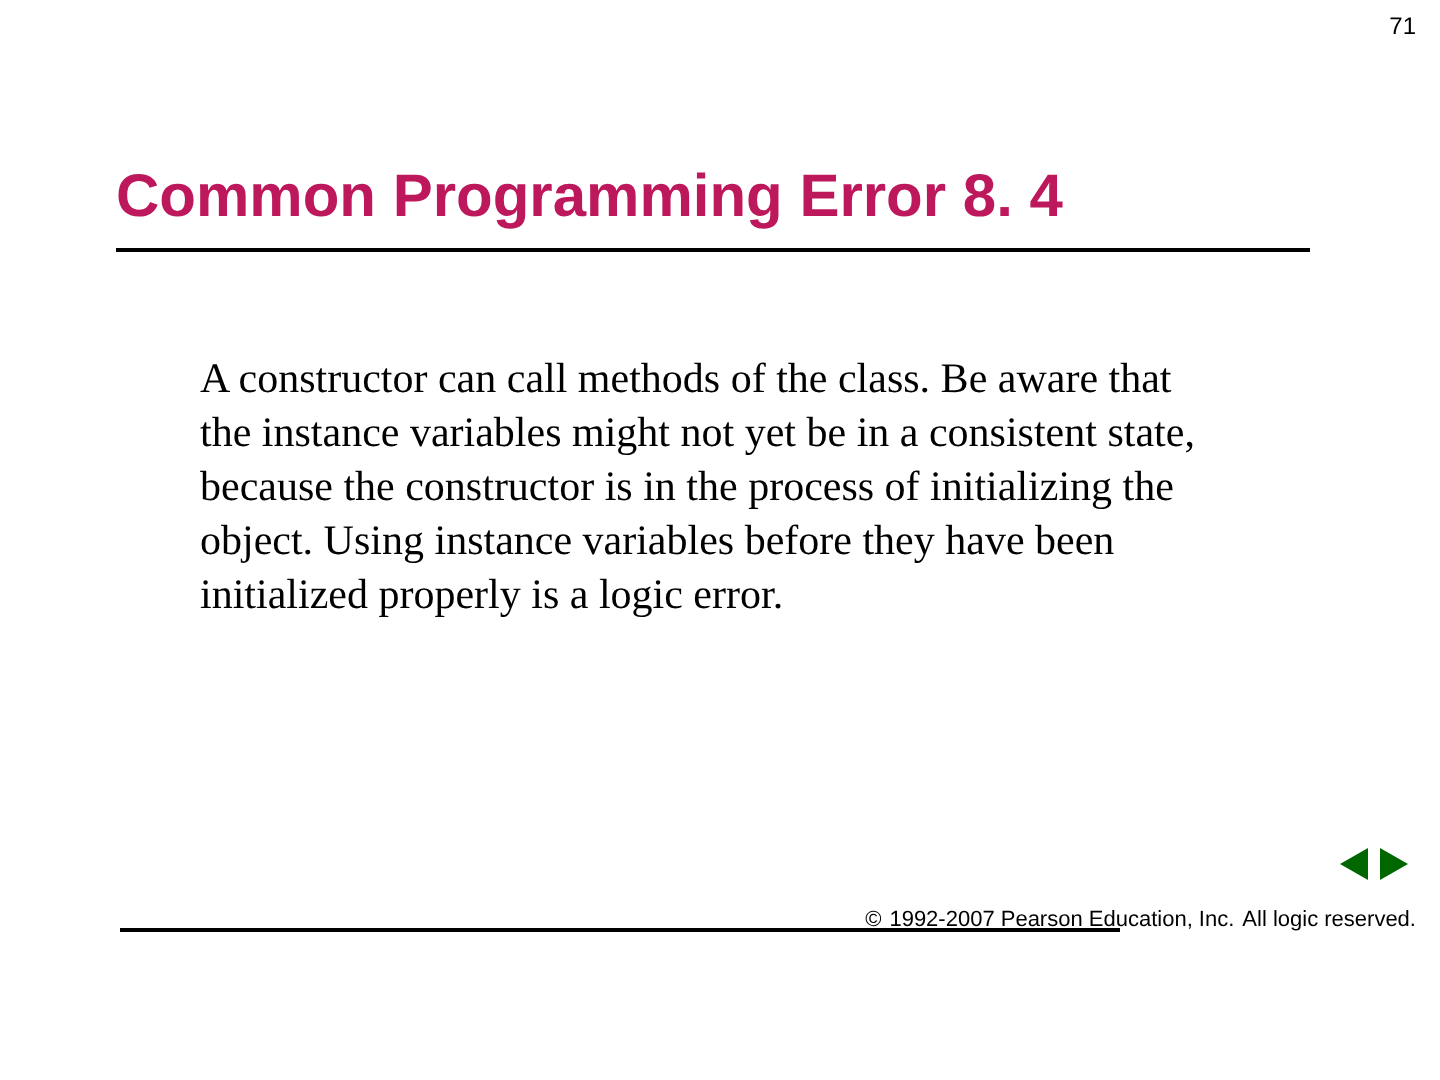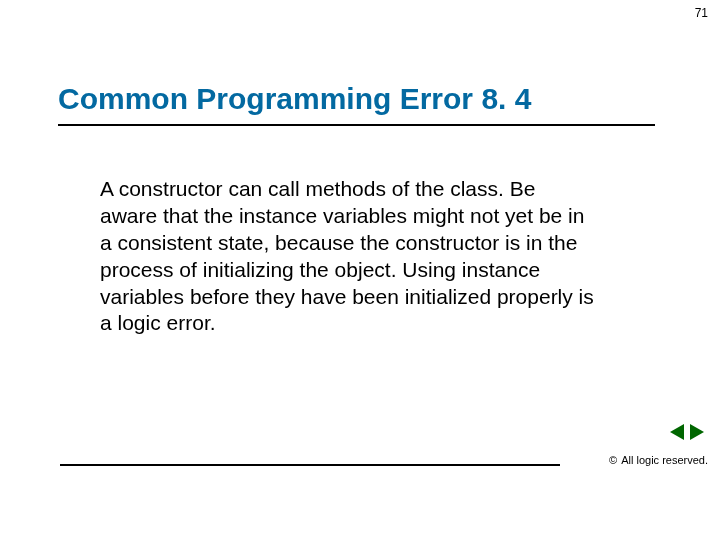--- a/index.html
+++ b/index.html
@@ -1,22 +1,22 @@
 <!DOCTYPE html>
 <html><head>
 <meta charset="utf-8">
 <style>
   * { margin: 0; padding: 0; box-sizing: border-box; }
   html, body { width: 720px; height: 540px; background: #ffffff; font-family: Arial, Helvetica, sans-serif; overflow: hidden; }
   .slide { position: relative; width: 720px; height: 480px; }
   .page-num { position: absolute; top: 6px; right: 12px; font-size: 12px; color: #000; }
   .title-wrap { position: absolute; top: 82px; left: 58px; width: 597px; }
-  .title { font-size: 30px; font-weight: bold; font-family: Arial, Helvetica, sans-serif; color: #0369a1; padding-bottom: 8px; }
+  .title { font-size: 30px; font-weight: bold; font-family: Arial, Helvetica, sans-serif; color: #be185d; padding-bottom: 8px; }
   .hr { height: 2px; background: #000; width: 100%; }
-  .body-text { position: absolute; top: 176px; left: 100px; width: 498px; font-family: Liberation Sans, sans-serif; font-size: 21px; line-height: 1.28; color: #000; }
+  .body-text { position: absolute; top: 176px; left: 100px; width: 498px; font-family: Liberation Serif, serif; font-size: 21px; line-height: 1.28; color: #000; }
   .bottom-rule { position: absolute; top: 464px; left: 60px; width: 500px; height: 2px; background: #000; }
   .copyright { position: absolute; bottom: 14px; right: 12px; font-size: 11px; color: #000; display: flex; gap: 4px; align-items: baseline; }
   .nav { position: absolute; bottom: 40px; right: 16px; display: flex; gap: 6px; }
   .tri { width: 0; height: 0; border-top: 8px solid transparent; border-bottom: 8px solid transparent; cursor: pointer; }
   .tri-left { border-right: 14px solid #006600; }
   .tri-right { border-left: 14px solid #006600; }
 </style>
 </head>
 <body>
 
@@ -32,15 +32,16 @@
 
   <div class="bottom-rule"></div>
 
   <div class="nav">
     <div class="tri tri-left" title="previous-slide"></div>
     <div class="tri tri-right" title="next-slide"></div>
   </div>
 
   <div class="copyright">
     <span>©</span>
+    <span>1992-2007 Pearson Education, Inc.</span>
     <span>All logic reserved.</span>
   </div>
 </div>
 
 </body></html>

